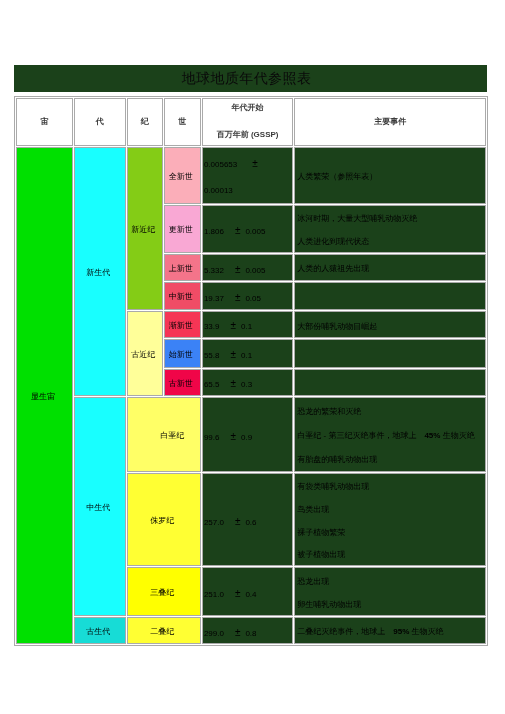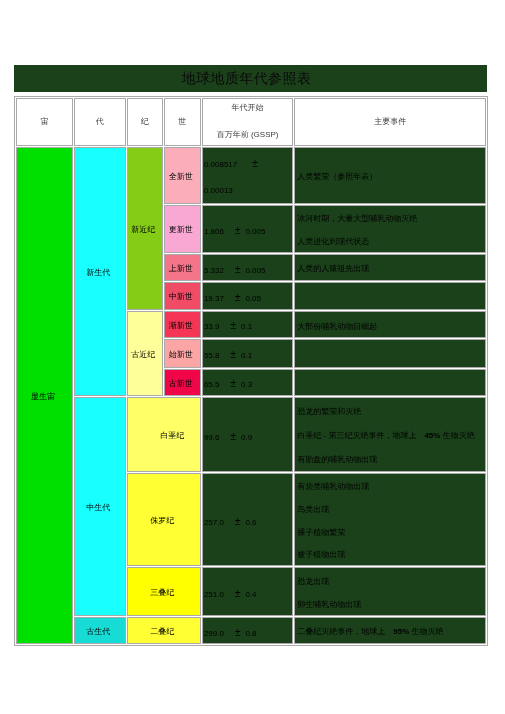--- a/index.html
+++ b/index.html
@@ -15,21 +15,21 @@
              display:flex;align-items:center;justify-content:center;
              font-size:14px;color:#0a0a0a;letter-spacing:0.4px;padding-right:8px;}
 
   
   table.tbl{position:absolute;left:14px;top:96px;
             border-collapse:separate;border-spacing:1px;
             border:1px solid #aaaaaa;background:#ffffff;
             table-layout:fixed;width:474px;}
   table.tbl td{border:1px solid #aaaaaa;padding:0;vertical-align:middle;
                font-size:8px;color:#000;overflow:hidden;box-sizing:border-box;}
-  table.tbl td.hd{background:#fff;text-align:center;font-weight:normal;color:#3a3a3a;}
+  table.tbl td.hd{background:#fff;text-align:center;font-weight:bold;color:#3a3a3a;}
   table.tbl td.lab{text-align:center;padding-right:3px;padding-top:2px;}
   table.tbl td.dk{background:#1b411a;}
   .evlist{padding-left:2px;position:relative;top:2px;}
   .evline{white-space:nowrap;}
   .agecell{padding-left:1px;position:relative;top:2px;}
   .ageline{white-space:nowrap;position:relative;}
   .pm{margin-left:11px;font-size:10px;}
   .err{margin-left:5px;margin-top:12px;}
   .hd1{line-height:11px;margin-top:-2px;}
   .hd2{line-height:11px;margin-top:16px;}
@@ -64,21 +64,21 @@
           </td>
           <td class="hd"><span>主要事件</span></td>
         </tr>
         <tr style="height: 57px;">
           <td class="lab" rowspan="11" style="background: rgb(0, 224, 0);"><span>显生宙</span></td>
           <td class="lab" rowspan="7" style="background: rgb(24, 255, 255);"><span>新生代</span></td>
           <td class="lab" rowspan="4" style="background: #84cc16;"><span>新近纪</span></td>
           <td class="lab" style="background: rgb(251, 174, 185);"><span>全新世</span></td>
           <td class="dk">
             <div class="agecell">
-              <div class="ageline" style="line-height:27.5px;height:27.5px"><span>0.008517</span><span class="pm" style="margin-left:15px">±</span></div>
+              <div class="ageline" style="line-height:27.5px;height:27.5px"><span>0.005653</span><span class="pm" style="margin-left:15px">±</span></div>
               <div class="ageline" style="line-height:27.5px;height:27.5px"><span>0.00013</span></div>
             </div>
           </td>
           <td class="dk">
             <div class="evlist">
               <div class="evline" style="line-height:23.5px;height:23.5px">人类繁荣（参照年表）</div>
             </div>
           </td>
         </tr>
         <tr style="height: 48.2px;">
@@ -129,21 +129,21 @@
               <div class="ageline" style="line-height:24px;height:24px"><span>33.9</span><span class="pm" style="margin-left:11px">±</span><span class="err">0.1</span></div>
             </div>
           </td>
           <td class="dk">
             <div class="evlist">
               <div class="evline" style="line-height:23.7px;height:23.7px">大部份哺乳动物目崛起</div>
             </div>
           </td>
         </tr>
         <tr style="height: 29.2px;">
-          <td class="lab" style="background: #fca5a5;"><span>始新世</span></td>
+          <td class="lab" style="background: #3b82f6;"><span>始新世</span></td>
           <td class="dk">
             <div class="agecell">
               <div class="ageline" style="line-height:26px;height:26px"><span>55.8</span><span class="pm" style="margin-left:11px">±</span><span class="err">0.1</span></div>
             </div>
           </td>
           <td class="dk">
             <div class="evlist">
               <div class="evline" style="line-height:25.8px;height:25.8px">&nbsp;</div>
             </div>
           </td>

